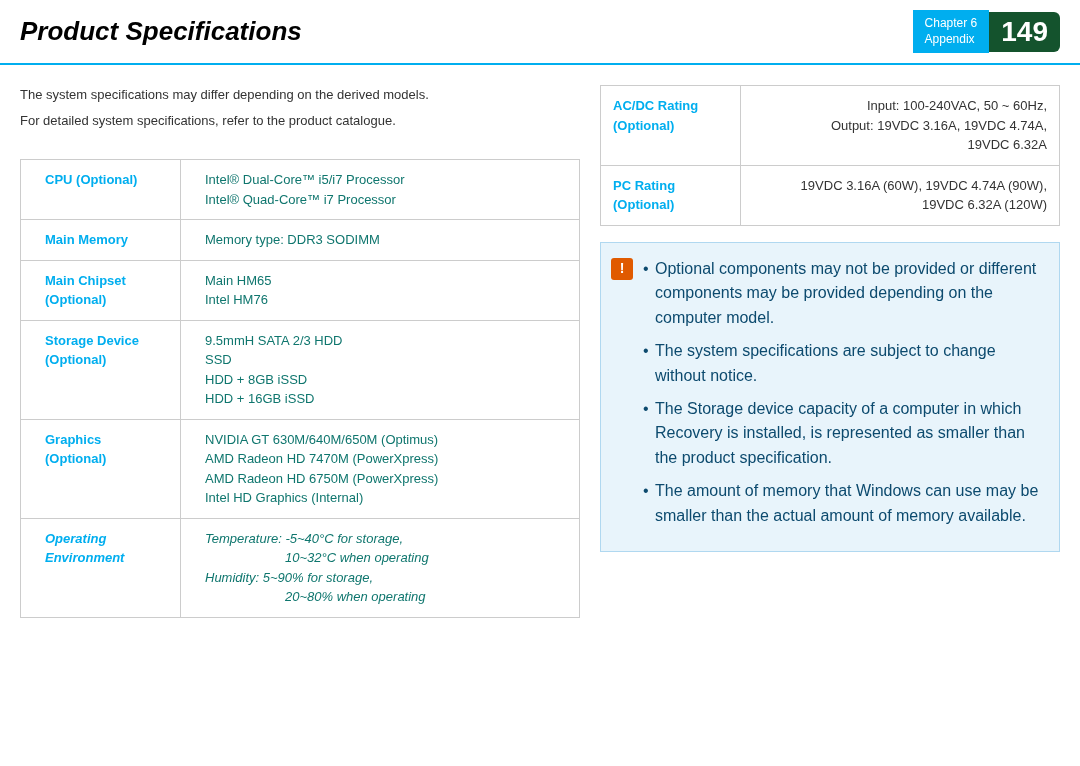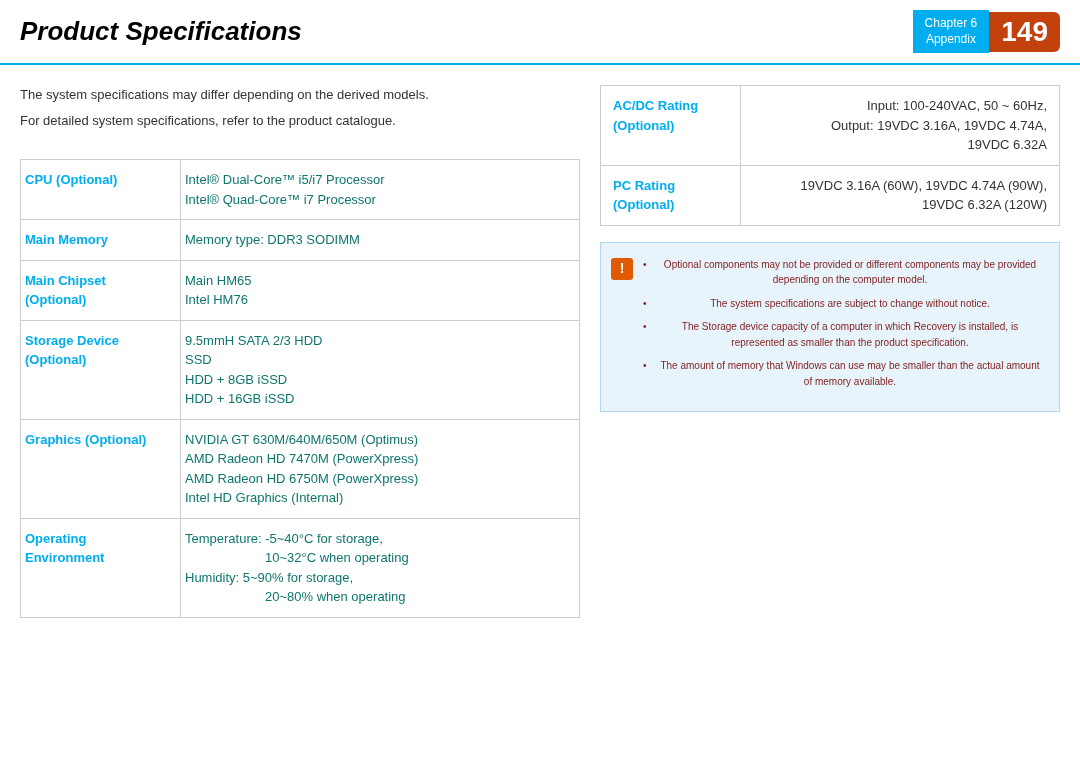--- a/index.html
+++ b/index.html
@@ -32,24 +32,24 @@
       display: flex;
       align-items: center;
       gap: 0;
     }
     .chapter-text {
       background: #00aeef;
       color: #fff;
       padding: 6px 12px;
       font-size: 12px;
       line-height: 1.3;
-      text-align: center;
+      text-align: left;
     }
     .chapter-number {
-      background: #c2410c;
+      background: #14532d;
       color: #fff;
       font-size: 28px;
       font-weight: bold;
       padding: 4px 12px;
       border-radius: 0 6px 6px 0;
     }
 
     
     .content {
       display: flex;
@@ -75,23 +75,24 @@
     .specs-table {
       width: 100%;
       border-collapse: collapse;
       border: 1px solid #ccc;
     }
     .specs-table tr {
       border-bottom: 1px solid #ccc;
     }
     .specs-table tr:last-child {
       border-bottom: none;
+      font-style: italic;
     }
     .specs-table td {
-      padding: 10px 4px;
+      padding: 10px 24px;
       vertical-align: top;
       border-right: 1px solid #ccc;
       line-height: 1.5;
     }
     .specs-table td:last-child {
       border-right: none;
     }
     .spec-label {
       color: #00aeef;
       font-weight: bold;
@@ -164,23 +165,22 @@
       height: 22px;
       border-radius: 3px;
       display: flex;
       align-items: center;
       justify-content: center;
       flex-shrink: 0;
       margin-top: 1px;
     }
     .notice-list {
       list-style: none;
-      font-size: 10px;
-      color: #7f1d1d;
-      text-align: center;
+      font-size: 16px;
+      color: #0c4a6e;
     }
     .notice-list li {
       margin-bottom: 8px;
       padding-left: 12px;
       position: relative;
     }
     .notice-list li:last-child {
       margin-bottom: 8px;
     }
     .notice-list li::before {

